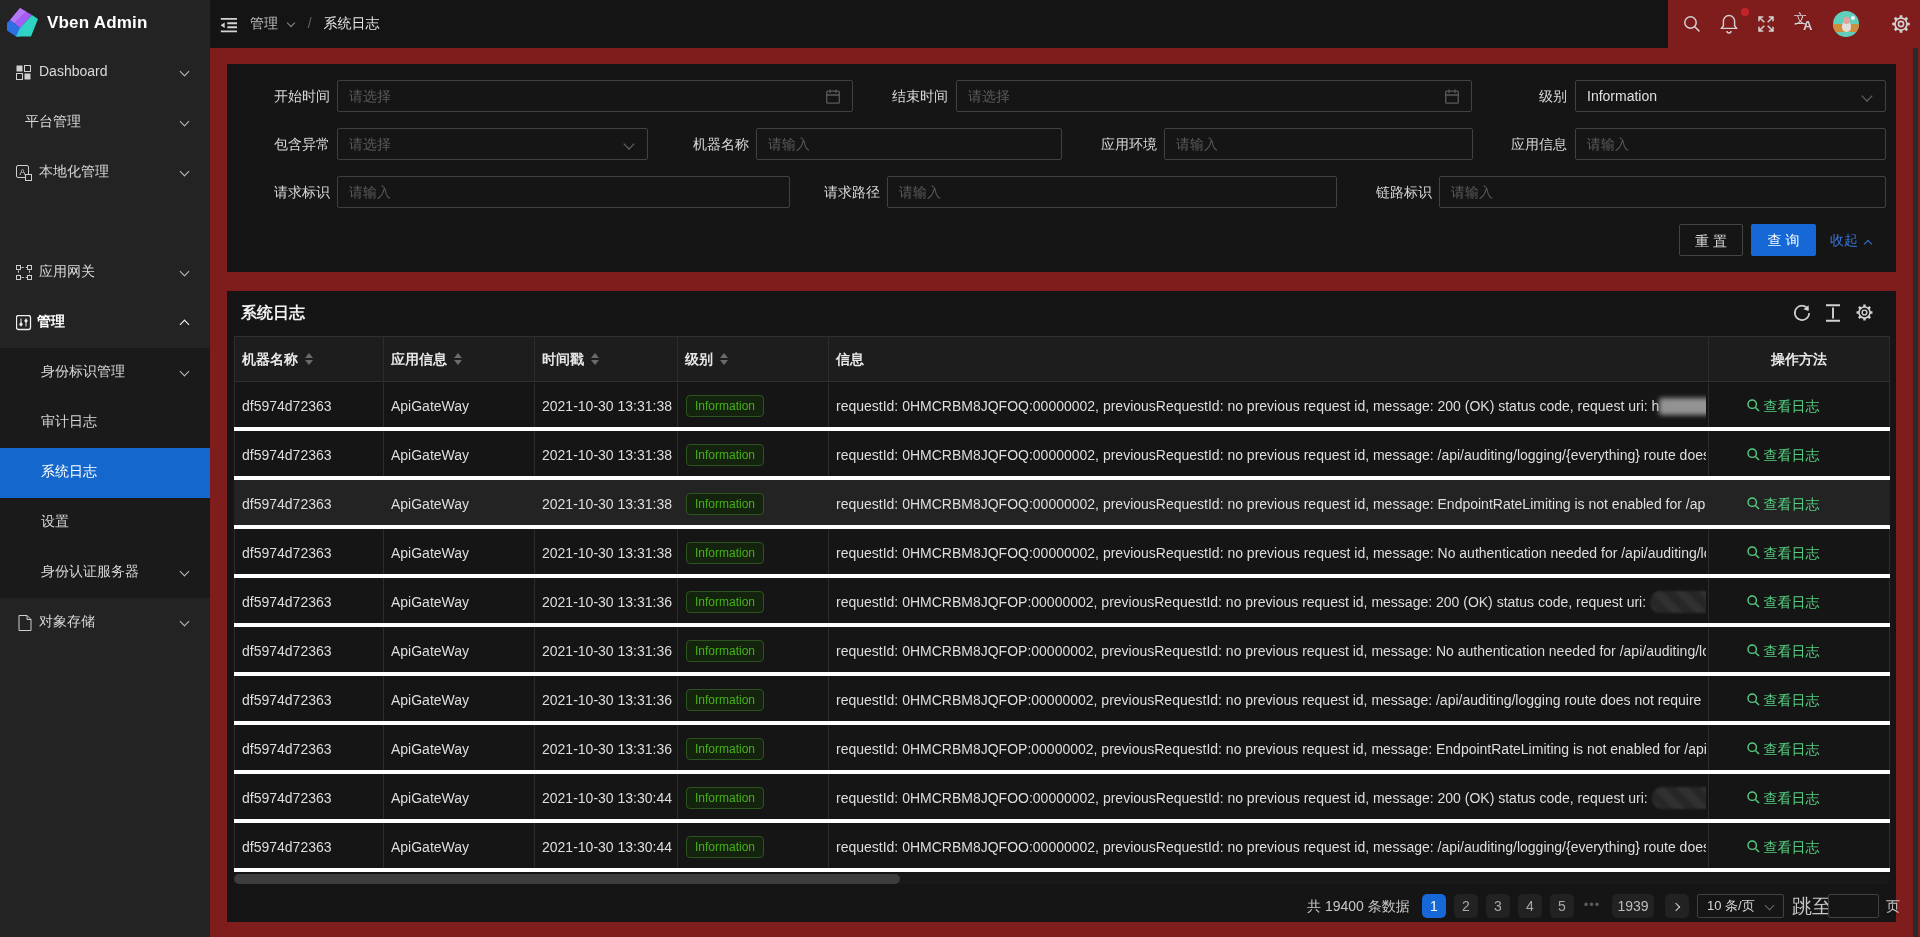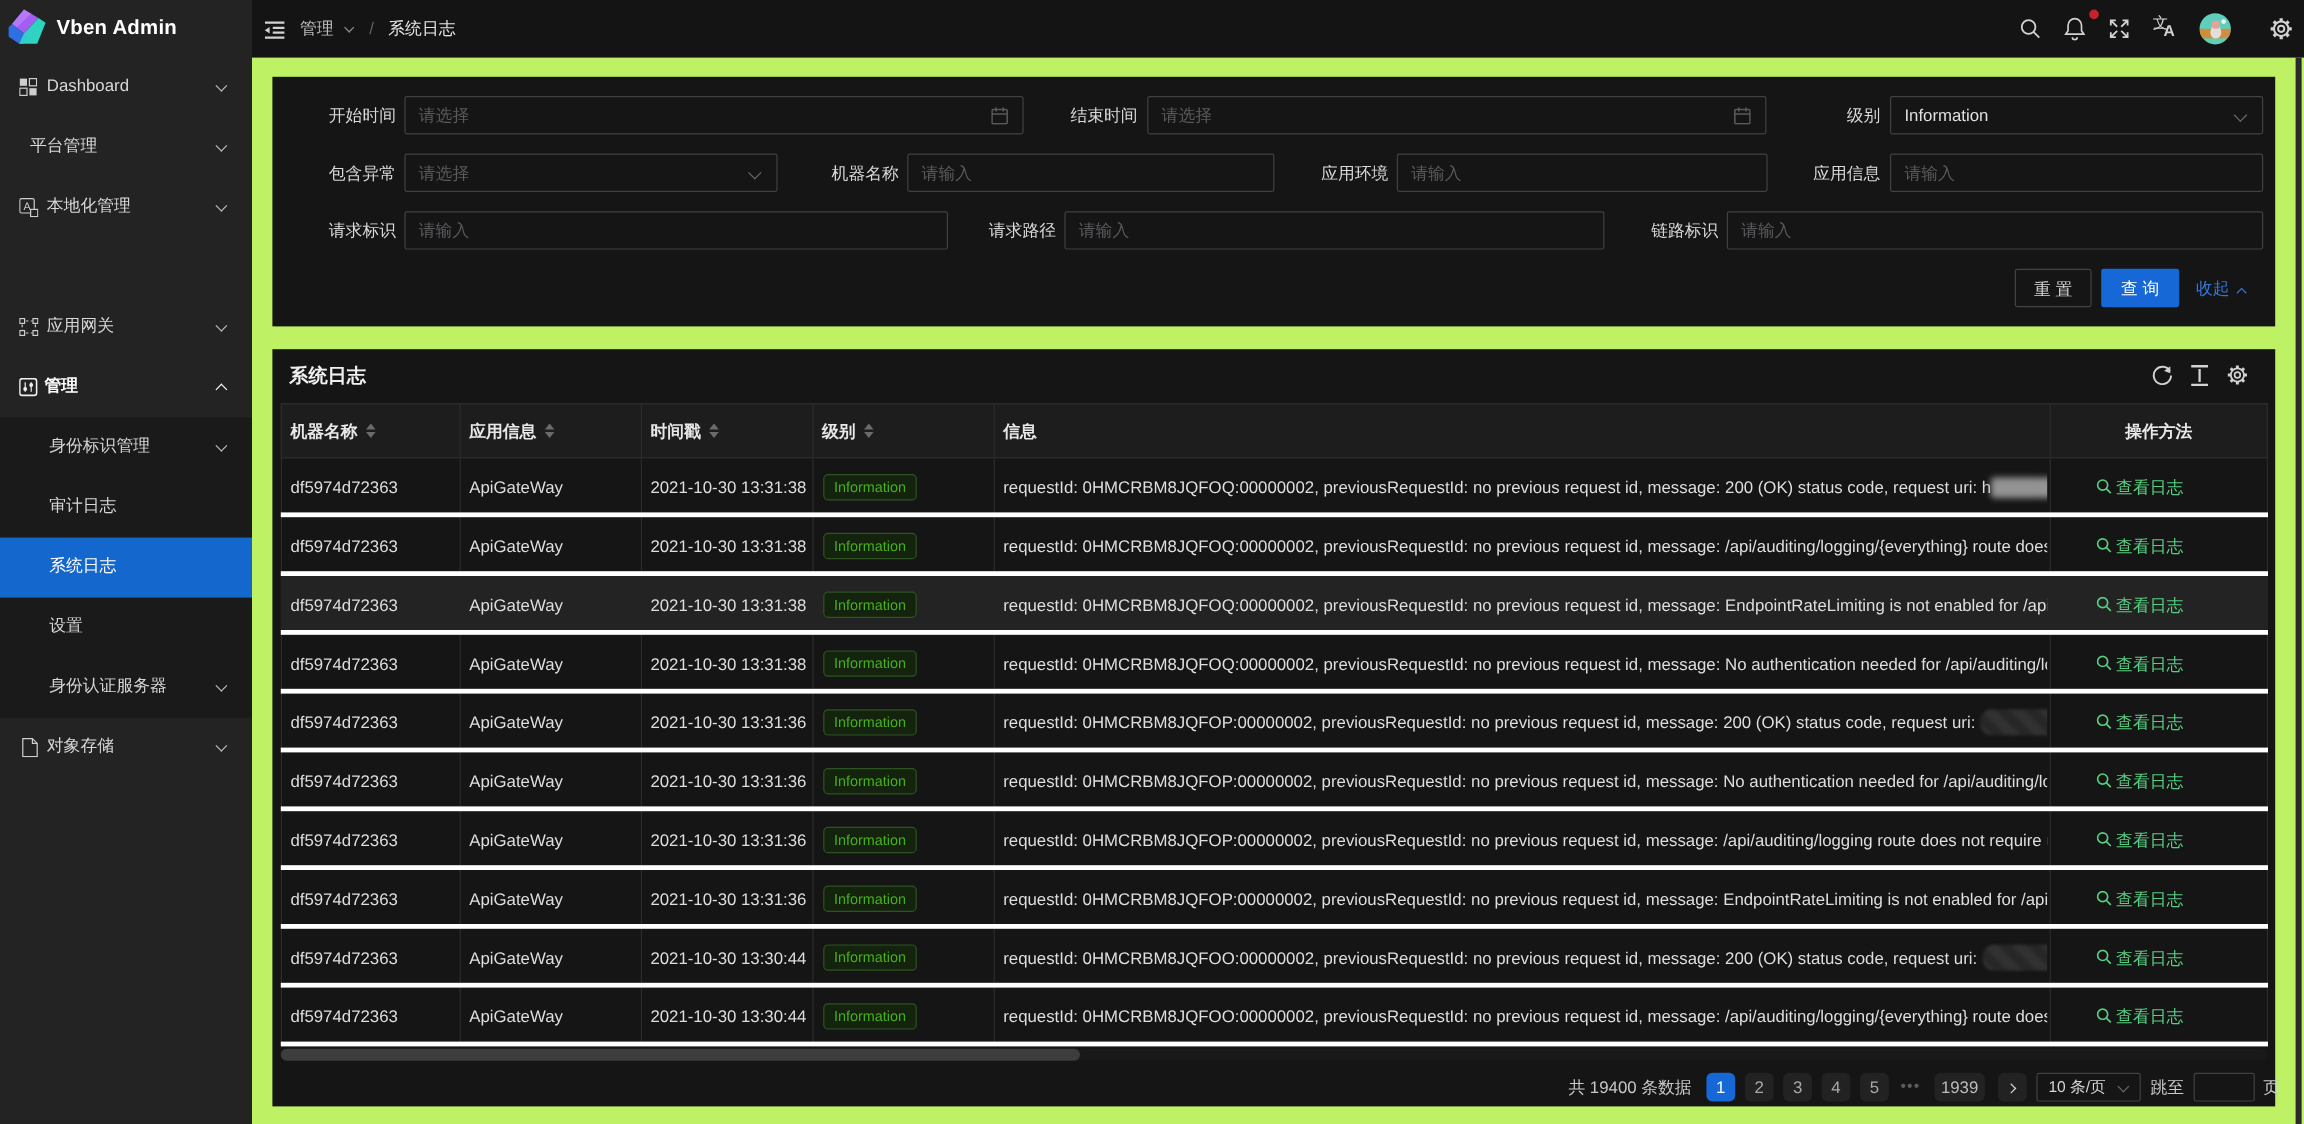--- a/index.html
+++ b/index.html
@@ -1,34 +1,34 @@
 <!DOCTYPE html>
 <html><head><meta charset="utf-8">
 <style>
 *{margin:0;padding:0;box-sizing:border-box}
 html,body{width:1920px;height:937px;background:#000;font-family:"Liberation Sans",sans-serif;overflow:hidden}
-#root{position:relative;width:1920px;height:937px;background:#bef264;overflow:hidden}
+#root{position:relative;width:1920px;height:937px;background:#7f1d1d;overflow:hidden}
 .abs{position:absolute}
 
 #sidebar{position:absolute;left:0;top:0;width:210px;height:937px;background:#232323;z-index:5}
 .logo{position:absolute;left:0;top:0;width:210px;height:48px}
 .logo b{position:absolute;left:47px;top:13px;font-size:17px;color:#fff;letter-spacing:.2px}
 .mi{position:absolute;left:0;width:210px;height:50px;color:#d9d9d9;font-size:14px}
 .mi .tx{position:absolute;left:39px;top:15px;white-space:nowrap}
 .mi .ic{position:absolute;left:16px;top:17px}
 .cv{position:absolute;width:7px;height:7px;border-right:1.4px solid #bfbfbf;border-bottom:1.4px solid #bfbfbf}
 .cvd{transform:rotate(45deg)}
 .cvu{transform:rotate(-135deg)}
 .mi .cv{left:181px;top:20px}
 #submenu{position:absolute;left:0;top:348px;width:210px;height:250px;background:#1a1a1a}
 .smi{position:absolute;left:0;width:210px;height:50px;color:#d6d6d6;font-size:14px}
 .smi .tx{position:absolute;left:41px;top:15px;white-space:nowrap}
 #selmi{position:absolute;left:0;top:448px;width:210px;height:50px;background:#1467cc;color:#fff;font-size:14px}
 
-#header{position:absolute;left:210px;top:0;width:1710px;height:48px;background:#141414}
+#header{position:absolute;left:210px;top:0;width:1458px;height:48px;background:#141414}
 .hic{position:absolute;top:12px;color:#cfcfcf}
 #crumb{position:absolute;left:40px;top:15px;font-size:14px;color:#c3c3c3}
 
 .card{position:absolute;left:227px;width:1669px;background:#151515}
 #fcard{top:64px;height:208px}
 #tcard{top:291px;height:631px}
 
 .lbl{position:absolute;height:32px;line-height:32px;font-size:14px;color:#d9d9d9;text-align:right;white-space:nowrap}
 .inp{position:absolute;height:32px;border:1px solid #414141;border-radius:2px;background:#151515;font-size:14px;line-height:30px;color:#5a5a5e;padding-left:11px;white-space:nowrap;overflow:hidden}
 .ichev{position:absolute;width:8px;height:8px;border-right:1.3px solid #6b6b6b;border-bottom:1.3px solid #6b6b6b;transform:rotate(45deg);top:11px}
@@ -370,18 +370,18 @@
   <div class="abs" style="left:1080px;top:603px;height:24px;line-height:24px;font-size:14px;color:#c8c8c8">共 19400 条数据</div>
   <div class="pgbox" style="left:1195px;width:24px;background:#1568d5;color:#fff">1</div>
   <div class="pgbox" style="left:1227px;width:24px">2</div>
   <div class="pgbox" style="left:1259px;width:24px">3</div>
   <div class="pgbox" style="left:1291px;width:24px">4</div>
   <div class="pgbox" style="left:1323px;width:24px">5</div>
   <div class="abs" style="left:1347px;top:603px;width:36px;height:24px;line-height:22px;color:#5c5c5c;font-size:13px;text-align:center;letter-spacing:1px">•••</div>
   <div class="pgbox" style="left:1385px;width:42px;color:#bdbdbd">1939</div>
   <div class="pgbox" style="left:1438px;width:24px;color:#d5d5d5"><i class="cv" style="display:inline-block;position:relative;width:6px;height:6px;transform:rotate(-45deg);border-color:#d5d5d5;top:-1px;left:-1px"></i></div>
   <div class="abs" style="left:1470px;top:603px;width:87px;height:24px;border:1px solid #414141;border-radius:2px;font-size:13px;color:#d5d5d5;line-height:22px;padding-left:9px">10 条/页<i class="ichev" style="right:10px;top:7px;width:7px;height:7px"></i></div>
-  <div class="abs" style="left:1565px;top:603px;height:24px;line-height:24px;font-size:14px;color:#c8c8c8">跳至</div>
+  <div class="abs" style="left:1565px;top:603px;height:24px;line-height:24px;font-size:20px;color:#c8c8c8">跳至</div>
   <div class="abs" style="left:1601px;top:603px;width:51px;height:24px;border:1px solid #414141;border-radius:2px;background:#151515"></div>
   <div class="abs" style="left:1659px;top:603px;height:24px;line-height:24px;font-size:14px;color:#c8c8c8">页</div>
 </div>
 <div class="abs" style="left:1913px;top:48px;width:5px;height:889px;background:#2a2a2a"></div>
 </div>
 
 </body></html>

